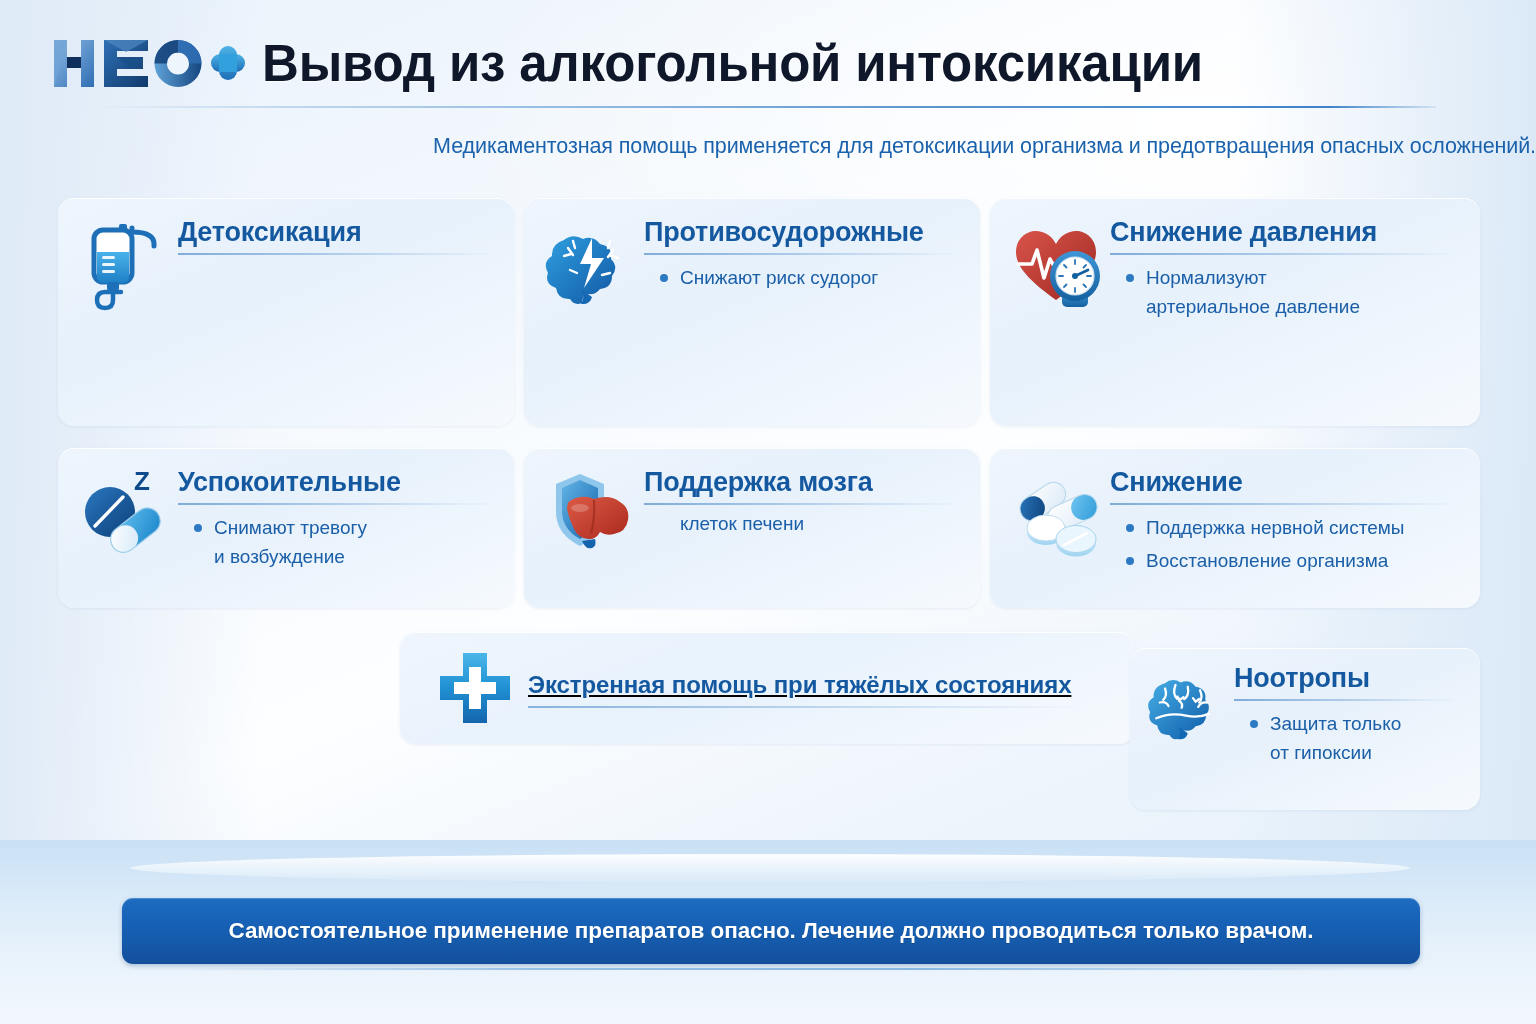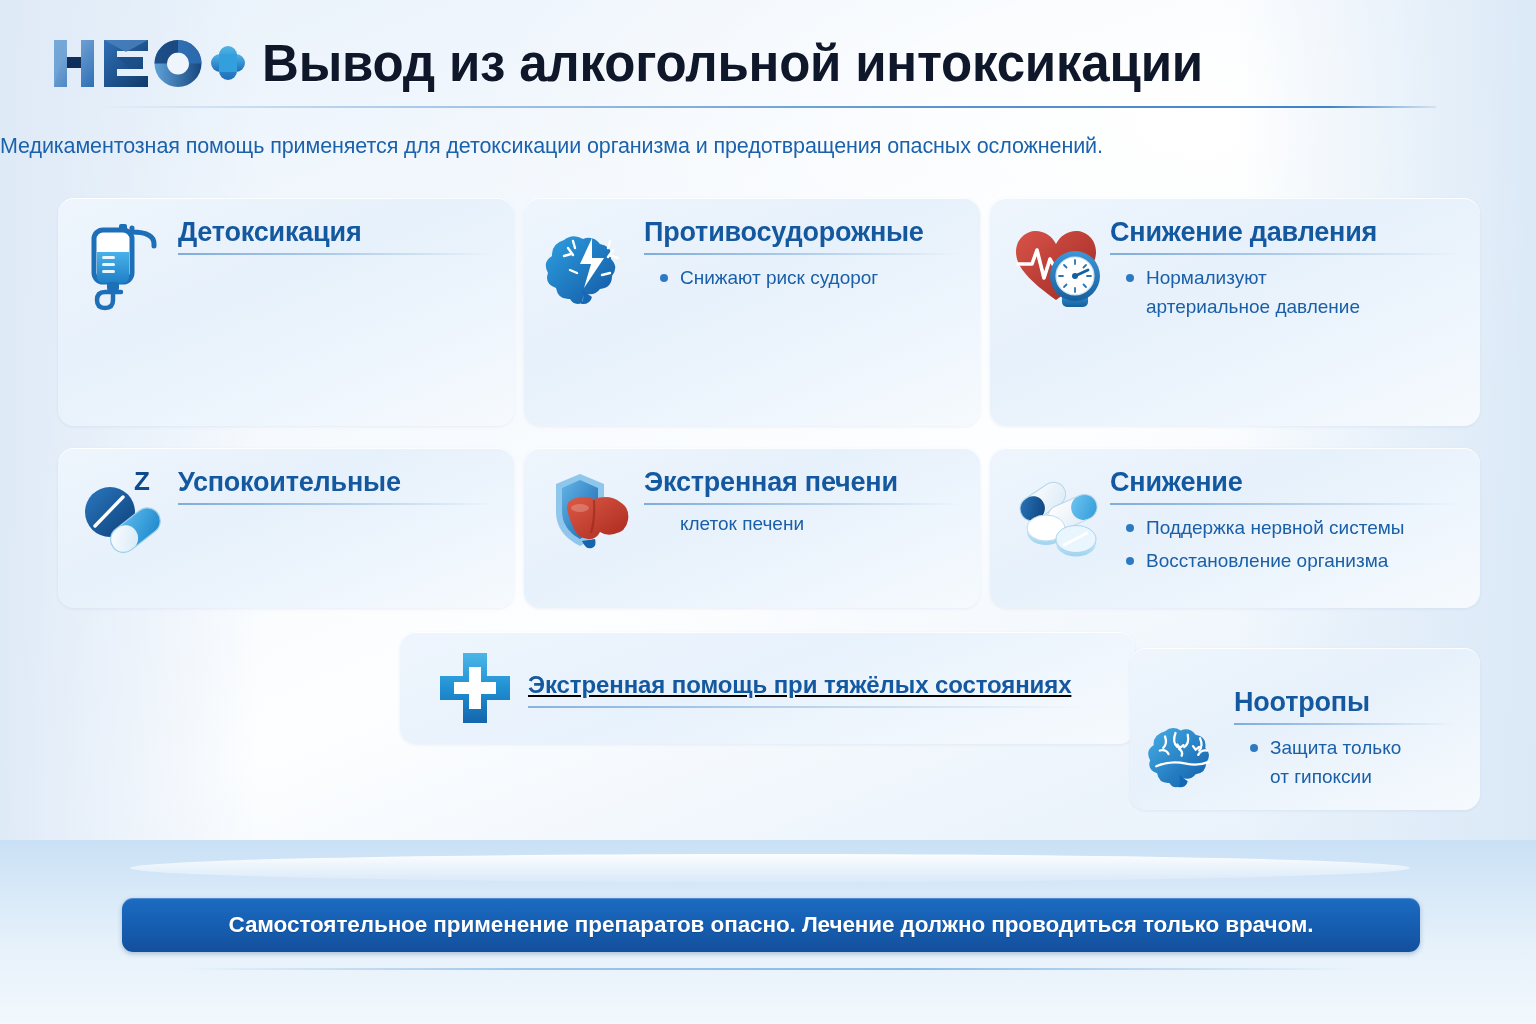--- a/index.html
+++ b/index.html
@@ -49,21 +49,21 @@
     white-space: nowrap;
     text-shadow: 0 1px 0 rgba(255,255,255,0.85);
   }
   .header-rule {
     position: absolute; left: 96px; top: 106px; width: 1340px; height: 2px;
     background: linear-gradient(90deg, rgba(30,110,190,0) 0%, rgba(30,110,190,0.22) 14%, rgba(30,110,190,0.72) 62%, rgba(30,110,190,0.85) 92%, rgba(30,110,190,0.1) 100%);
   }
 
   .subtitle {
     position: absolute; left: 0; top: 134px; width: 1536px;
-    text-align: left;
+    text-align: right;
     font-size: 21.5px;
     color: #1b62ad;
     letter-spacing: -0.1px;
   }
 
   
   .grid {
     position: absolute; left: 58px; top: 198px;
     width: 1422px;
   }
@@ -159,41 +159,41 @@
 
   
   .nootropics {
     position: absolute; left: 1130px; top: 648px;
     width: 350px; height: 162px;
     border-radius: 16px;
     background: linear-gradient(157deg, #eef5fd 0%, #e7f1fb 45%, #f6fafe 100%);
     box-shadow: 0 1px 3px rgba(80,120,170,0.10), inset 0 1px 0 rgba(255,255,255,0.85);
     padding: 14px 24px 14px 14px;
     display: flex;
-    align-items: flex-end;
+    align-items: flex-start;
   }
 
   
   .footer-band {
     position: absolute; left: 0; top: 840px; width: 1536px; height: 184px;
     background: linear-gradient(180deg, #c9e0f5 0%, #d8e9f8 28%, #e8f2fb 62%, #f2f8fd 100%);
   }
   .footer-arc {
     position: absolute; left: 130px; top: 854px; width: 1280px; height: 28px;
     border-radius: 50%;
     background: linear-gradient(180deg, rgba(255,255,255,0.95) 0%, rgba(255,255,255,0.15) 100%);
     filter: blur(0.4px);
   }
   .footer-underline {
     position: absolute; left: 180px; top: 968px; width: 1180px; height: 2px;
     background: linear-gradient(90deg, rgba(60,140,210,0) 0%, rgba(60,140,210,0.45) 30%, rgba(60,140,210,0.55) 62%, rgba(60,140,210,0) 100%);
   }
   .warning-bar {
     position: absolute; left: 122px; top: 898px;
-    width: 1298px; height: 54px;
+    width: 1298px; height: 66px;
     border-radius: 11px;
     background: linear-gradient(180deg, #1c6cc2 0%, #1761b6 38%, #1559a9 70%, #134f9c 100%);
     box-shadow: 0 2px 5px rgba(20,70,130,0.30), inset 0 1px 0 rgba(255,255,255,0.22);
     display: flex; align-items: center; justify-content: center;
   }
   .warning-text {
     color: #ffffff;
     font-size: 22.5px;
     font-weight: bold;
     letter-spacing: -0.1px;
@@ -380,20 +380,24 @@
             <path d="M44 50 h-0 a13 13 0 0 0 0 26 h0 z" fill="url(#capLgA)"></path>
             <rect x="31" y="50" width="28" height="26" rx="13" fill="url(#capLgA)"></rect>
             <rect x="31" y="50" width="56" height="26" rx="13" fill="none" stroke="#9fcfea" stroke-width="1.2"></rect>
           </g>
           <text x="58" y="22" font-family="Liberation Sans, sans-serif" font-size="26" font-weight="bold" fill="#0e4a8c">Z</text>
         </svg>
       </div>
       <div class="card-body">
         <div class="card-title">Успокоительные</div>
         <div class="card-rule"></div>
+        <ul class="bullets">
+          <li>Снимают тревогу</li>
+          <li class="nobullet">и возбуждение</li>
+        </ul>
       </div>
     </div>
 
     <div class="card w2">
       <div class="card-icon">
         <svg viewBox="0 0 96 96" aria-hidden="true">
           <defs>
             <linearGradient id="shLg" x1="0" y1="0" x2="1" y2="1">
               <stop offset="0" stop-color="#63b4e6"></stop>
                 <stop offset="1" stop-color="#1565ae"></stop>
@@ -405,21 +409,21 @@
           </defs>
           <path d="M14 16 L38 6 L62 16 L62 44 Q62 66 38 78 Q14 66 14 44 Z" fill="#8ec7eb"></path>
           <path d="M20 20 L38 12 L56 20 L56 43 Q56 61 38 71 Q20 61 20 43 Z" fill="url(#shLg)"></path>
           <path d="M26 45 q-4 -12 8 -15 q10 -3 18 1 q16 -5 26 3 q10 6 8 18 q-2 12 -14 14 q-8 2 -14 -2 q-4 8 -12 7 q-10 -1 -14 -10 q-4 -8 -6 -16 z" fill="url(#livLg)"></path>
           <path d="M52 32 q1 20 -3 33" stroke="#8f2418" stroke-width="2.2" fill="none" opacity="0.55"></path>
           <path d="M40 73 q4 9 10 7 q5 -2 3 -9 z" fill="#1565ae"></path>
           <ellipse cx="38" cy="40" rx="9" ry="4" fill="#ffffff" opacity="0.22"></ellipse>
         </svg>
       </div>
       <div class="card-body">
-        <div class="card-title">Экстренная печени</div>
+        <div class="card-title">Поддержка мозга</div>
         <div class="card-rule"></div>
         <ul class="bullets">
           <li class="nobullet">клеток печени</li>
         </ul>
       </div>
     </div>
 
     <div class="card w3">
       <div class="card-icon">
         <svg viewBox="0 0 96 96" aria-hidden="true">

